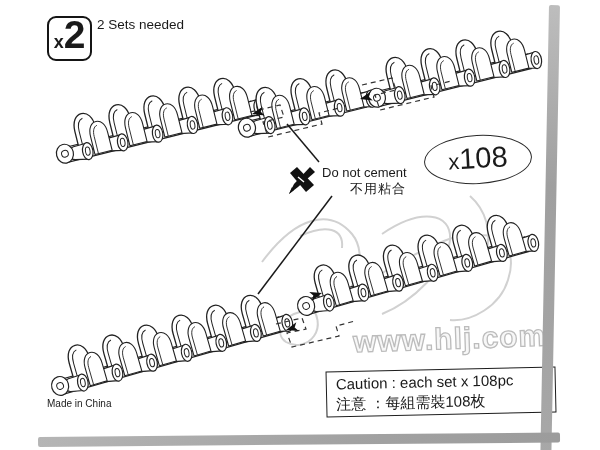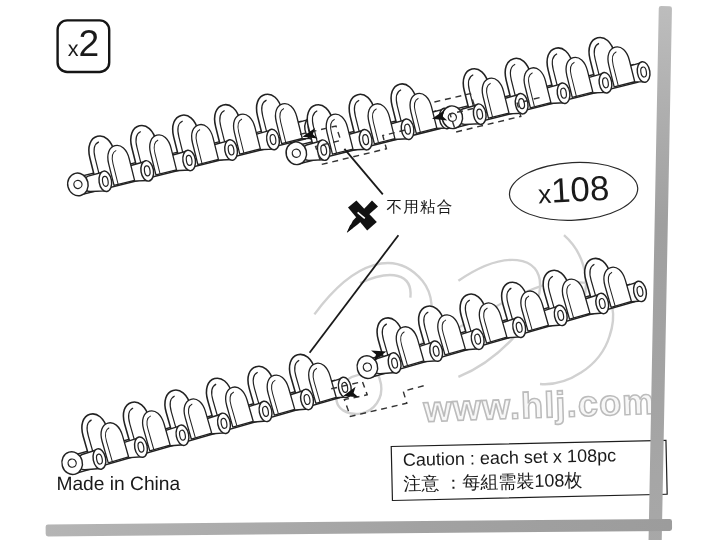--- a/index.html
+++ b/index.html
@@ -12,30 +12,30 @@
   .abs{position:absolute;}
 
   
   .sets-badge{
     left:47px;top:16px;width:41px;height:41px;
     border:2.6px solid #151515;border-radius:9px;
     display:flex;align-items:center;justify-content:center;
     background:#fff;
   }
   .sets-badge span{
-    display:block;font-weight:normal;font-size:31px;line-height:29px;letter-spacing:0;
+    display:block;font-weight:bold;font-size:39px;line-height:29px;letter-spacing:0;
   }
   .sets-badge span::first-letter{font-size:18px;}
 
   .sets-note{left:97px;top:16px;font-size:13.5px;line-height:17px;}
   .sets-note .cjk{letter-spacing:1px;font-size:13px;}
 
   
   .nocement-text{left:322px;top:165px;font-size:13px;line-height:16px;}
-  .nocement-text .cjk{font-size:13px;letter-spacing:1px;}
+  .nocement-text .cjk{font-size:13px;letter-spacing:1px;margin-left:28px;}
 
   
   .qty-badge{
     left:424px;top:135px;width:106px;height:47px;
     border:1.6px solid #2a2a2a;border-radius:50%;
     display:flex;align-items:center;justify-content:center;
     transform:rotate(-3deg);background:transparent;
   }
   .qty-badge span{display:block;font-size:29px;line-height:30px;}
   .qty-badge span::first-letter{font-size:22px;}
@@ -44,21 +44,21 @@
   .caution-box{
     left:326px;top:369px;width:230px;height:46px;
     border:1.8px solid #1d1d1d;background:rgba(255,255,255,.85);
     transform:rotate(-1.3deg);
     display:flex;flex-direction:column;justify-content:center;
     padding-left:9px;box-sizing:border-box;
     font-size:15px;line-height:20px;
   }
 
   
-  .origin{left:47px;top:395px;font-size:16px;line-height:18px;}
+  .origin{left:47px;top:395px;font-size:10px;line-height:18px;}
   .origin .cjk{letter-spacing:1.5px;}
 
   
   .wm-url{
     left:353px;top:322px;
     font-size:30px;font-weight:bold;letter-spacing:1px;
     color:rgba(240,240,240,.55);
     -webkit-text-stroke:1.3px #bcbcbc;
     transform:rotate(-2deg);
   }
@@ -195,23 +195,25 @@
     <path d="M24,2 L29,7 L12,22 L3,29 L8,19 Z" fill="#111"></path>
     <path d="M3,29 L8,25 L6,22 Z" fill="#111"></path>
     <path d="M12,12 L18,17" stroke="#fff" stroke-width="1.4"></path>
   </g>
 </svg>
 
 <div class="abs sets-badge">
   <span>x2</span>
 </div>
 <div class="abs sets-note">
+  <div>2 Sets needed</div>
 </div>
 
 <div class="abs nocement-text">
+  <div>Do not cement</div>
   <div class="cjk">不用粘合</div>
 </div>
 
 <div class="abs qty-badge">
   <span>x108</span>
 </div>
 
 <div class="abs caution-box">
   <div>Caution : each set x 108pc</div>
   <div>注意 ：每組需裝108枚</div>

